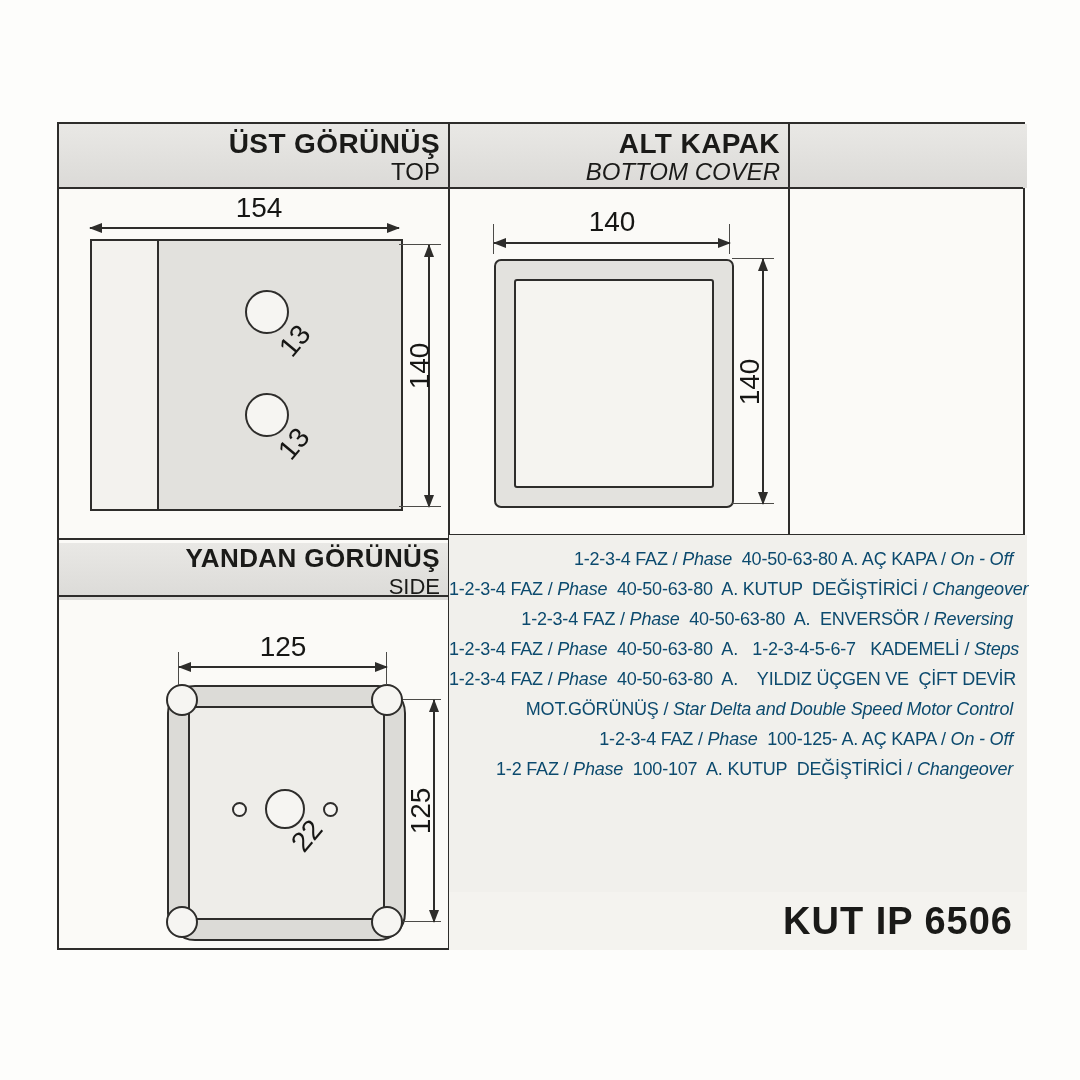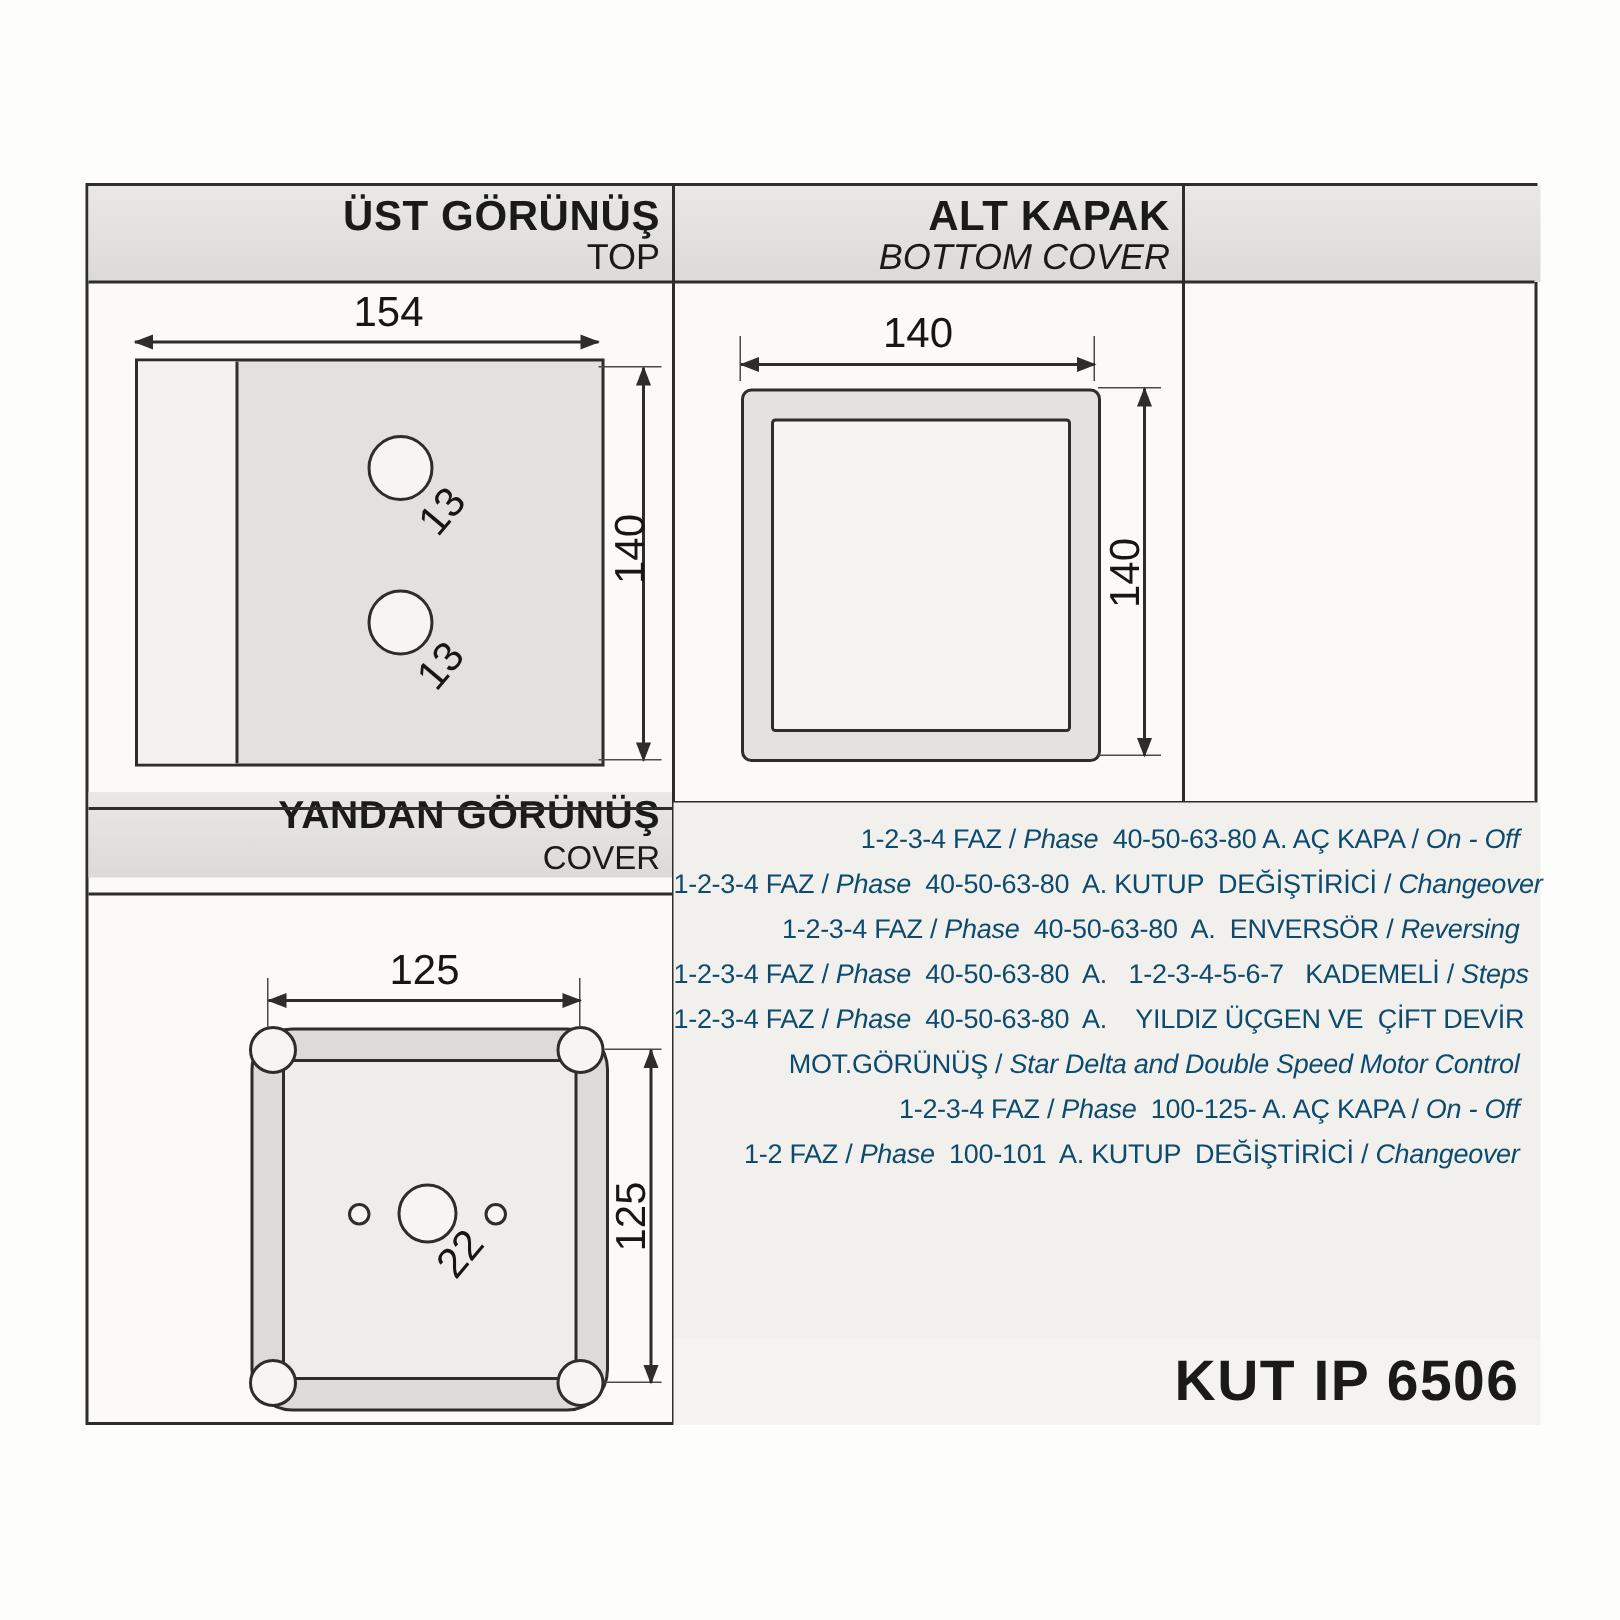--- a/index.html
+++ b/index.html
@@ -61,23 +61,23 @@
 
     <div class="hdr" style="left:0;top:0;width:390px;height:64px;">
       <div class="t">ÜST GÖRÜNÜŞ</div>
       <div class="s">TOP</div>
     </div>
     <div class="hdr" style="left:390px;top:0;width:340px;height:64px;">
       <div class="t">ALT KAPAK</div>
       <div class="s it">BOTTOM COVER</div>
     </div>
     <div class="hdr" style="left:730px;top:0;width:238px;height:64px;"></div>
-    <div class="hdr" style="left:0;top:404px;width:390px;height:57px;">
+    <div class="hdr" style="left:0;top:419px;width:390px;height:57px;">
       <div class="t" style="font-size:26px;">YANDAN GÖRÜNÜŞ</div>
-      <div class="s" style="font-size:22px;">COVER</div>
+      <div class="s" style="font-size:22px;">SIDE</div>
     </div>
 
     <div class="line" style="left:389px;top:0;width:2px;height:824px;"></div>
     <div class="line" style="left:729px;top:0;width:2px;height:411px;"></div>
     <div class="line" style="left:0;top:63px;width:964px;height:2px;"></div>
     <div class="line" style="left:0;top:414px;width:390px;height:2px;"></div>
     <div class="line" style="left:0;top:471px;width:390px;height:2px;"></div>
     <div class="line" style="left:389px;top:410px;width:575px;height:2px;"></div>
     <div class="line" style="left:389px;top:767px;width:575px;height:2px;"></div>
 
@@ -126,19 +126,19 @@
     <div class="dlabel rot90" style="left:327px;top:671px;width:70px;">125</div>
 
     <div class="spec">
         <div class="spec-line"><span>1-2-3-4 FAZ / </span><span class="it">Phase</span><span>  40-50-63-80 A. AÇ KAPA / </span><span class="it">On - Off</span></div>
         <div class="spec-line"><span>1-2-3-4 FAZ / </span><span class="it">Phase</span><span>  40-50-63-80  A. KUTUP  DEĞİŞTİRİCİ / </span><span class="it">Changeover</span></div>
         <div class="spec-line"><span>1-2-3-4 FAZ / </span><span class="it">Phase</span><span>  40-50-63-80  A.  ENVERSÖR / </span><span class="it">Reversing</span></div>
         <div class="spec-line"><span>1-2-3-4 FAZ / </span><span class="it">Phase</span><span>  40-50-63-80  A.   1-2-3-4-5-6-7   KADEMELİ / </span><span class="it">Steps</span></div>
         <div class="spec-line"><span>1-2-3-4 FAZ / </span><span class="it">Phase</span><span>  40-50-63-80  A.    YILDIZ ÜÇGEN VE  ÇİFT DEVİR</span></div>
         <div class="spec-line"><span>MOT.GÖRÜNÜŞ / </span><span class="it">Star Delta and Double Speed Motor Control</span></div>
         <div class="spec-line"><span>1-2-3-4 FAZ / </span><span class="it">Phase</span><span>  100-125- A. AÇ KAPA / </span><span class="it">On - Off</span></div>
-        <div class="spec-line"><span>1-2 FAZ / </span><span class="it">Phase</span><span>  100-101  A. KUTUP  DEĞİŞTİRİCİ / </span><span class="it">Changeover</span></div>
+        <div class="spec-line"><span>1-2 FAZ / </span><span class="it">Phase</span><span>  100-107  A. KUTUP  DEĞİŞTİRİCİ / </span><span class="it">Changeover</span></div>
       </div>
 
     <div class="kut">KUT IP 6506</div>
 
   </div>
 </div>
 
 </body></html>

